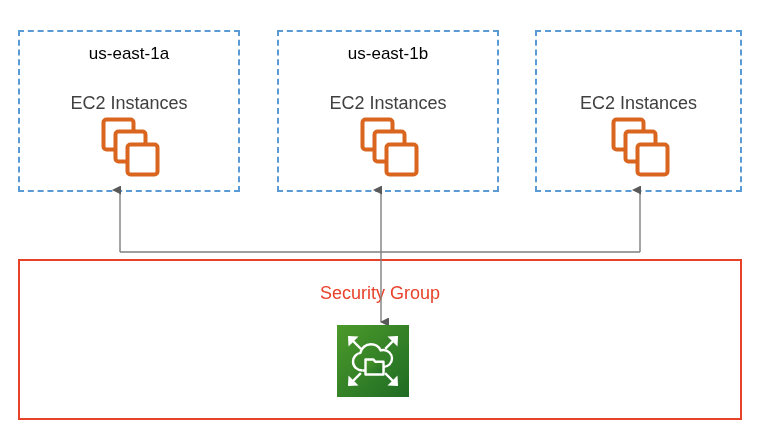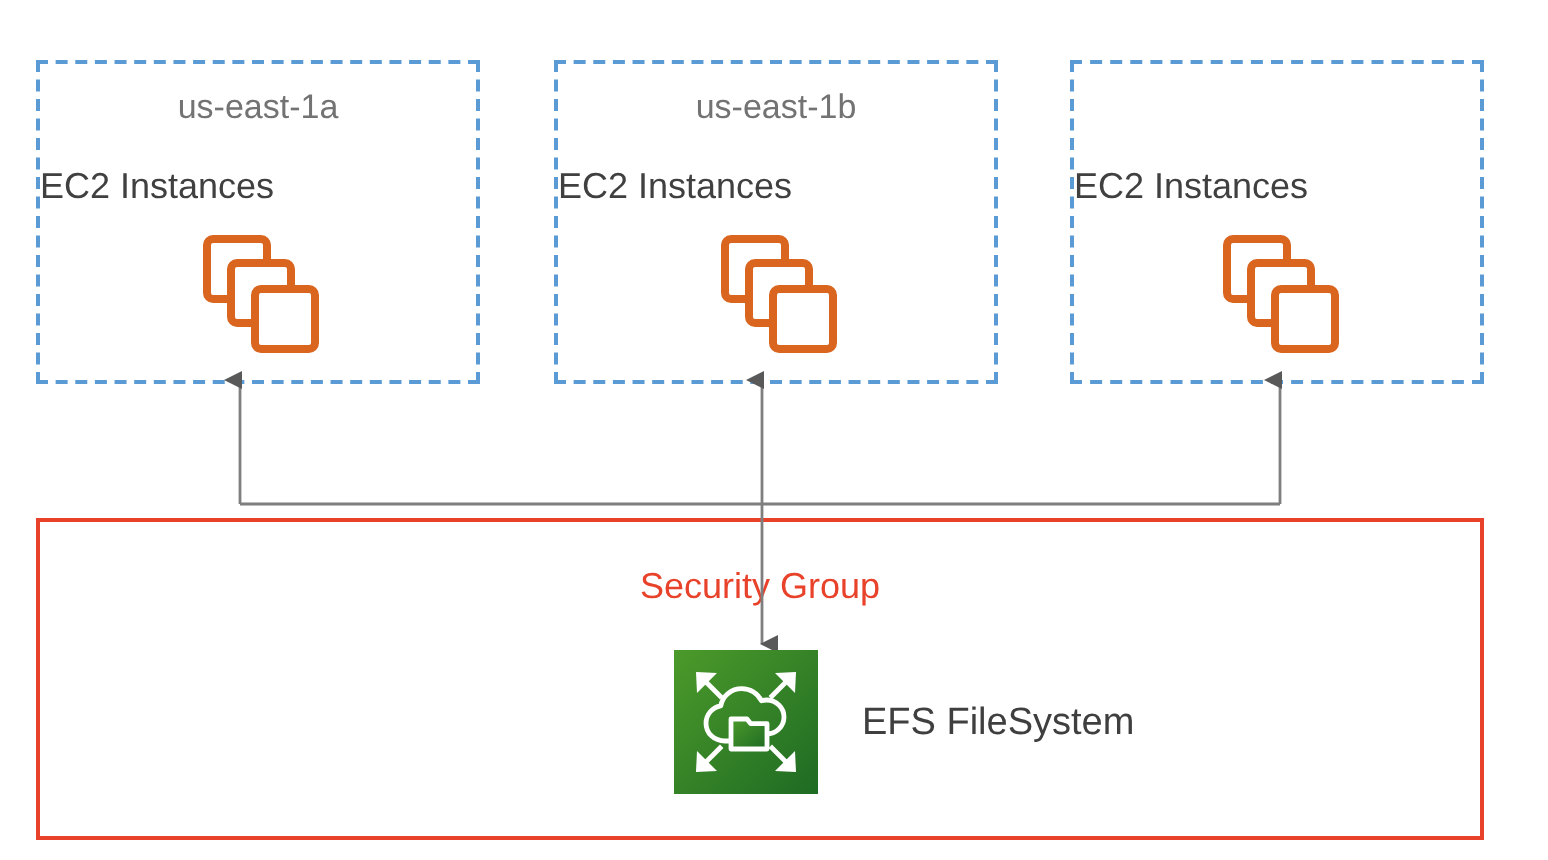--- a/index.html
+++ b/index.html
@@ -31,31 +31,31 @@
   .az-box.az-0 { left: 18px;  width: 222px; }
   .az-box.az-1 { left: 277px; width: 222px; text-decoration: underline; }
   .az-box.az-2 { left: 535px; width: 207px; }
 
   .az-label {
     position: absolute;
     top: 12px;
     left: 0;
     width: 100%;
     text-align: center;
-    color: #737373;
+    color: #000000;
     font-size: 17px;
     line-height: 20px;
     white-space: nowrap;
   }
   .az-sublabel {
     position: absolute;
-    top: 50px;
+    top: 60px;
     left: 0;
     width: 100%;
-    text-align: left;
+    text-align: center;
     color: #404040;
     font-size: 18px;
     line-height: 22px;
     white-space: nowrap;
   }
 
   
   .ec2-icon {
     position: absolute;
     top: 85px;
@@ -215,16 +215,15 @@
                  C38.2 19.3 42.0 21.8 43.7 25.4
                  C44.5 25.1 45.4 25.0 46.3 25.0
                  C51.1 25.0 55.0 28.8 55.0 33.5
                  C55.0 38.2 51.1 42.0 46.3 42.0
                  L46.3 42.0" fill="none" stroke="#ffffff" stroke-width="2.4" stroke-linejoin="round"></path>
         <path d="M46.3 42.0 L46.3 45.5 L25.5 45.5" fill="none" stroke="#ffffff" stroke-width="2.4" stroke-linejoin="round"></path>
 
         <path d="M28.5 34.5 L36.5 34.5 L38.3 36.8 L46.5 36.8 L46.5 49.5 L28.5 49.5 Z" fill="url(#efsGrad)" stroke="#ffffff" stroke-width="2.4" stroke-linejoin="round"></path>
       </svg>
     </div>
-    <div class="efs-label">EFS FileSystem</div>
   </div>
 
 </div>
 
 </body></html>

